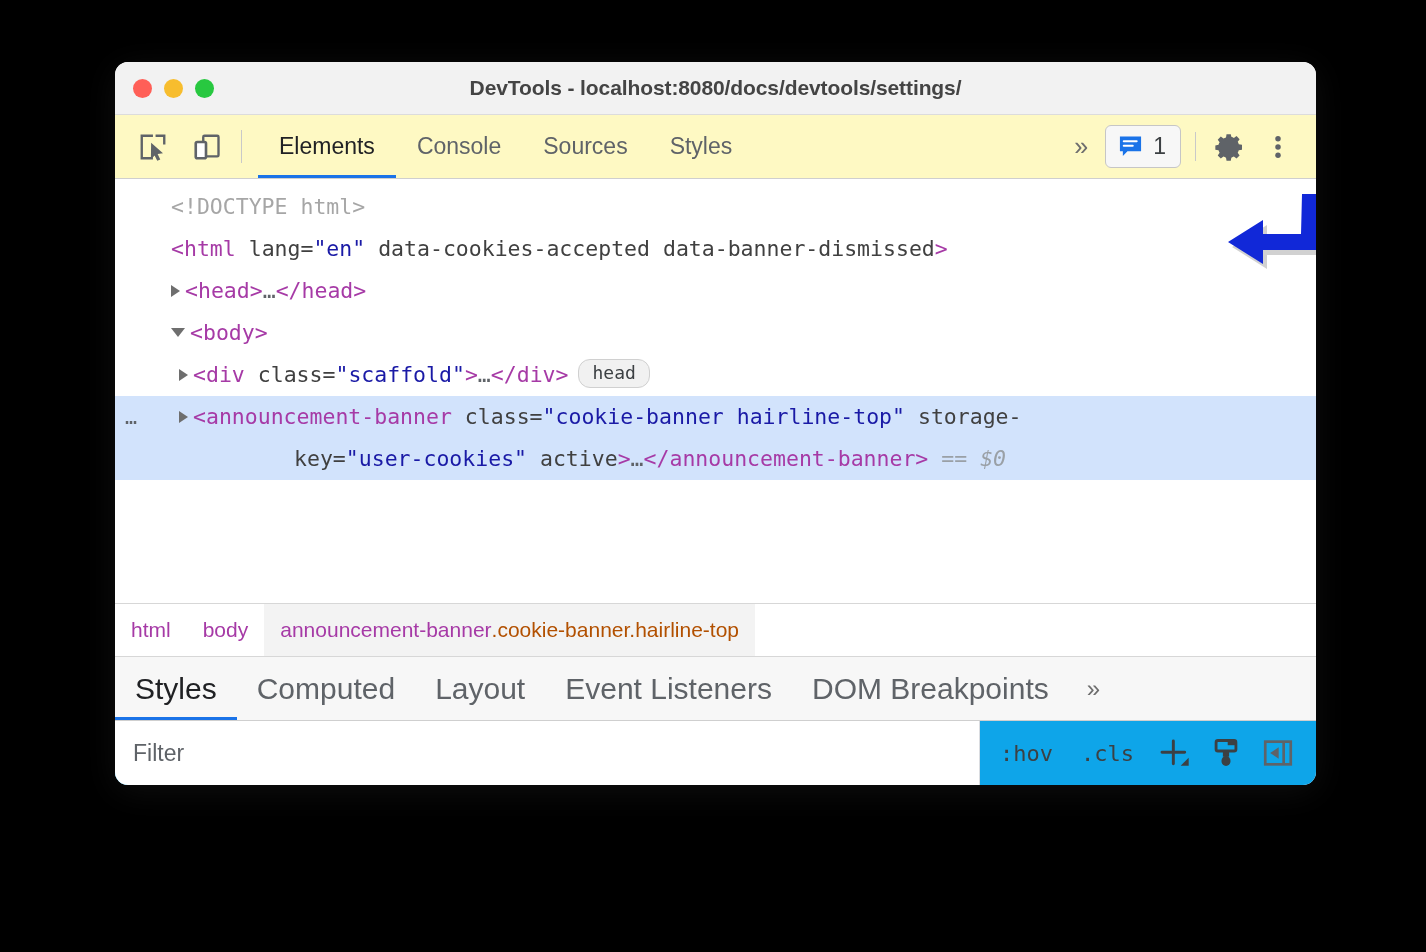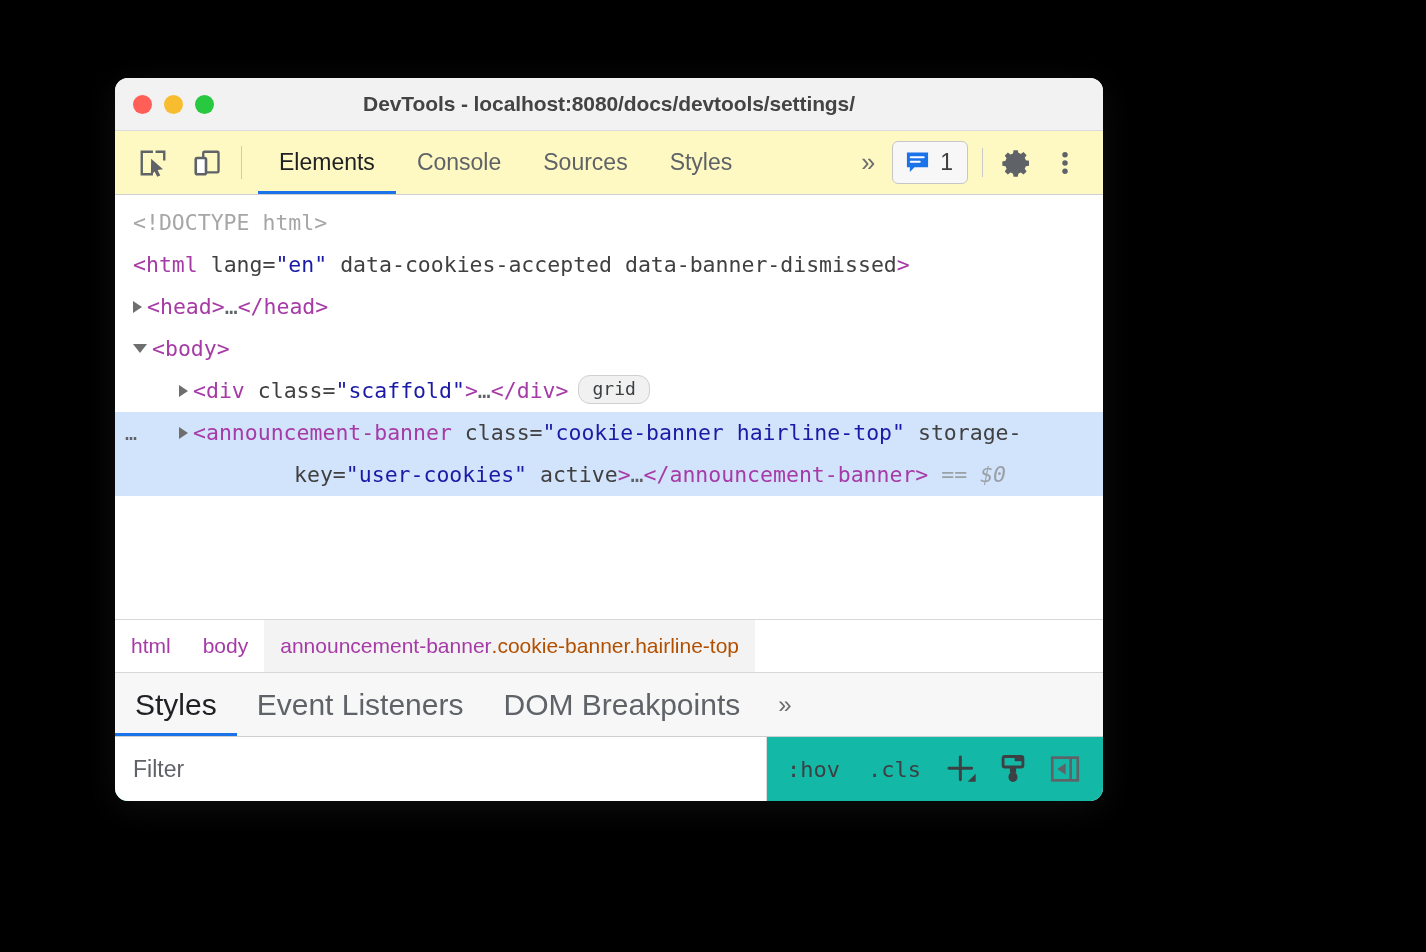--- a/index.html
+++ b/index.html
@@ -18,22 +18,22 @@
     position: relative;
     width: 1426px;
     height: 952px;
     background: #000000;
   }
 
   
   .window {
     position: absolute;
     left: 115px;
-    top: 78px;
-    width: 988px;
+    top: 62px;
+    width: 1201px;
     height: 723px;
     background: #ffffff;
     border-radius: 13px;
     box-shadow: 0 6px 34px rgba(255,255,255,0.06);
     overflow: hidden;
     display: flex;
     flex-direction: column;
   }
 
   
@@ -163,21 +163,21 @@
     background: #ffffff;
     font-family: "DejaVu Sans Mono", monospace;
     font-size: 21.5px;
     line-height: 42px;
     padding-top: 7px;
     overflow: hidden;
   }
   .node-row {
     position: relative;
     white-space: pre;
-    padding-left: 18px;
+    padding-left: 56px;
   }
   .node-row.selected {
     background: #d2e3fc;
   }
   .gutter-dots {
     position: absolute;
     left: 10px;
     top: 0;
     color: #5f6368;
     letter-spacing: 1px;
@@ -290,21 +290,21 @@
     padding: 0 18px;
     font-size: 24px;
     color: #6e6e6e;
     letter-spacing: -3px;
   }
 
   
   .filter-bar {
     flex: 0 0 64px;
     height: 64px;
-    background: #14b8a6;
+    background: #0ea5e9;
     display: flex;
     align-items: center;
   }
   .filter-input {
     flex: 1 1 auto;
     margin: 0;
     height: 100%;
     background: #ffffff;
     border: none;
     border-right: 1px solid #dadce0;
@@ -416,21 +416,21 @@
     <div class="dom-tree">
 
       <div class="node-row"><span class="t-doctype">&lt;!DOCTYPE html&gt;</span></div>
 
       <div class="node-row"><span class="t-punct">&lt;</span><span class="t-tag">html</span><span> </span><span class="t-attr">lang</span><span class="t-attr">=</span><span class="t-val">"en"</span><span> </span><span class="t-attr">data-cookies-accepted</span><span> </span><span class="t-attr">data-banner-dismissed</span><span class="t-punct">&gt;</span></div>
 
       <div class="node-row ind1"><span class="tri"></span><span class="t-tag">&lt;head&gt;</span><span class="t-ellip">…</span><span class="t-tag">&lt;/head&gt;</span></div>
 
       <div class="node-row ind1"><span class="tri open"></span><span class="t-tag">&lt;body&gt;</span></div>
 
-      <div class="node-row ind2"><span class="tri"></span><span class="t-punct">&lt;</span><span class="t-tag">div</span><span> </span><span class="t-attr">class</span><span class="t-attr">=</span><span class="t-val">"scaffold"</span><span class="t-punct">&gt;</span><span class="t-ellip">…</span><span class="t-tag">&lt;/div&gt;</span><span class="badge-grid">grid</span></div>
+      <div class="node-row ind2"><span class="tri"></span><span class="t-punct">&lt;</span><span class="t-tag">div</span><span> </span><span class="t-attr">class</span><span class="t-attr">=</span><span class="t-val">"scaffold"</span><span class="t-punct">&gt;</span><span class="t-ellip">…</span><span class="t-tag">&lt;/div&gt;</span><span class="badge-grid">head</span></div>
 
       <div class="node-row selected ind2"><span class="gutter-dots">…</span><span class="tri"></span><span class="t-punct">&lt;</span><span class="t-tag">announcement-banner</span><span> </span><span class="t-attr">class</span><span class="t-attr">=</span><span class="t-val">"cookie-banner hairline-top"</span><span> </span><span class="t-attr">storage-</span><br><span class="wrap2" style="display:inline-block"></span><span class="t-attr">key</span><span class="t-attr">=</span><span class="t-val">"user-cookies"</span><span> </span><span class="t-attr">active</span><span class="t-punct">&gt;</span><span class="t-ellip">…</span><span class="t-tag">&lt;/announcement-banner&gt;</span><span> </span><span class="t-eq">==</span><span> </span><span class="t-dollar">$0</span></div>
 
 
 
       <div class="arrow-anno">
         <svg width="100" height="90" viewBox="0 0 100 90">
           <g transform="translate(5,5)">
             <path d="M74 0 h17 v56 h-56 v14 L0 48 l35 -22 v14 h38 z" fill="#000000" opacity="0.18" transform="translate(4,5)"></path>
             <path d="M74 0 h17 v56 h-56 v14 L0 48 l35 -22 v14 h38 z" fill="#1128d8"></path>
@@ -450,20 +450,26 @@
           <span>announcement-banner</span>
           <span class="cls">.cookie-banner.hairline-top</span>
         </div>
     </div>
 
     <div class="pane-tabs">
       <div class="ptab active">
           <span>Styles</span>
         </div>
       <div class="ptab">
+          <span>Computed</span>
+        </div>
+      <div class="ptab">
+          <span>Layout</span>
+        </div>
+      <div class="ptab">
           <span>Event Listeners</span>
         </div>
       <div class="ptab">
           <span>DOM Breakpoints</span>
         </div>
       <div class="ptab-more">»</div>
     </div>
 
     <div class="filter-bar">
       <input class="filter-input" type="text" placeholder="Filter" style="">

